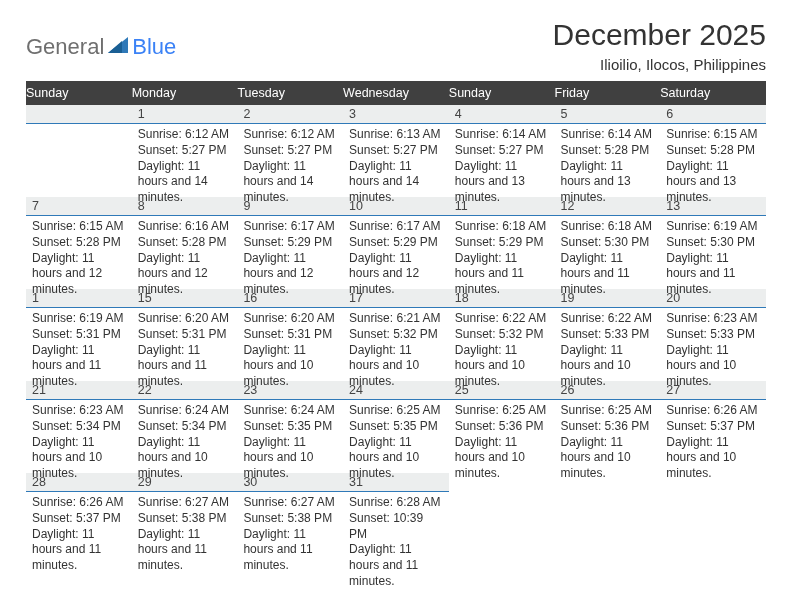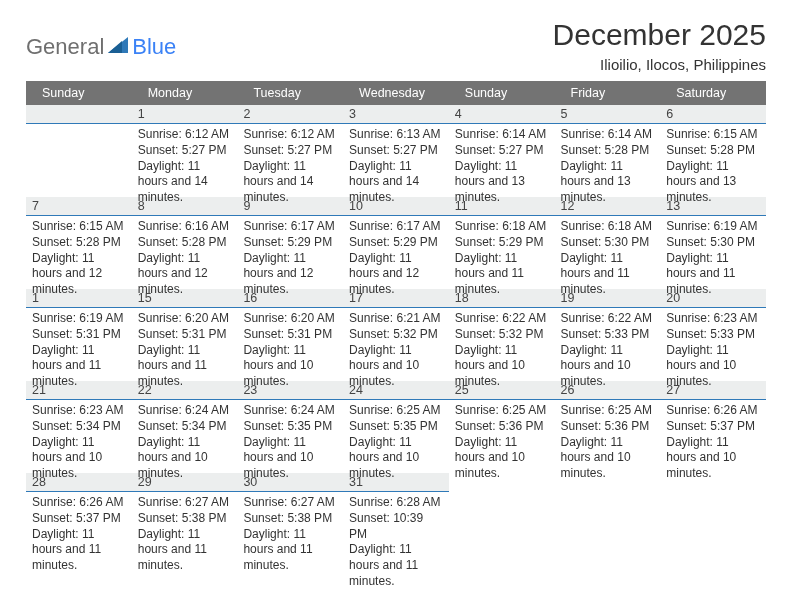--- a/index.html
+++ b/index.html
@@ -24,26 +24,26 @@
     margin-top: 16px;
   }
   .logo-text-general { font-size: 22px; color: #6f6f6f; font-weight: 400; }
   .logo-text-blue { font-size: 22px; color: #3b82f6; font-weight: 400; }
   .logo-icon { margin-left: 2px; }
   .title-block { text-align: right; }
   .month-title { font-size: 30px; font-weight: 400; color: #333; margin-left: 28px; }
   .location { font-size: 15px; color: #333; margin-top: 4px; }
   .calendar { width: 100%; border-collapse: collapse; table-layout: fixed; }
   .calendar thead th {
-    background: #737373;
+    background: #404040;
     color: #fff;
     text-align: left;
     font-weight: 400;
     font-size: 12.5px;
-    padding: 5px 16px;
+    padding: 5px 0;
   }
   .calendar tbody td {
     vertical-align: top;
     padding: 0;
     border: none;
   }
   .cell { height: 92px; }
   .daynum-row {
     background: #eceeee;
     border-bottom: 1.5px solid #2f79b8;

